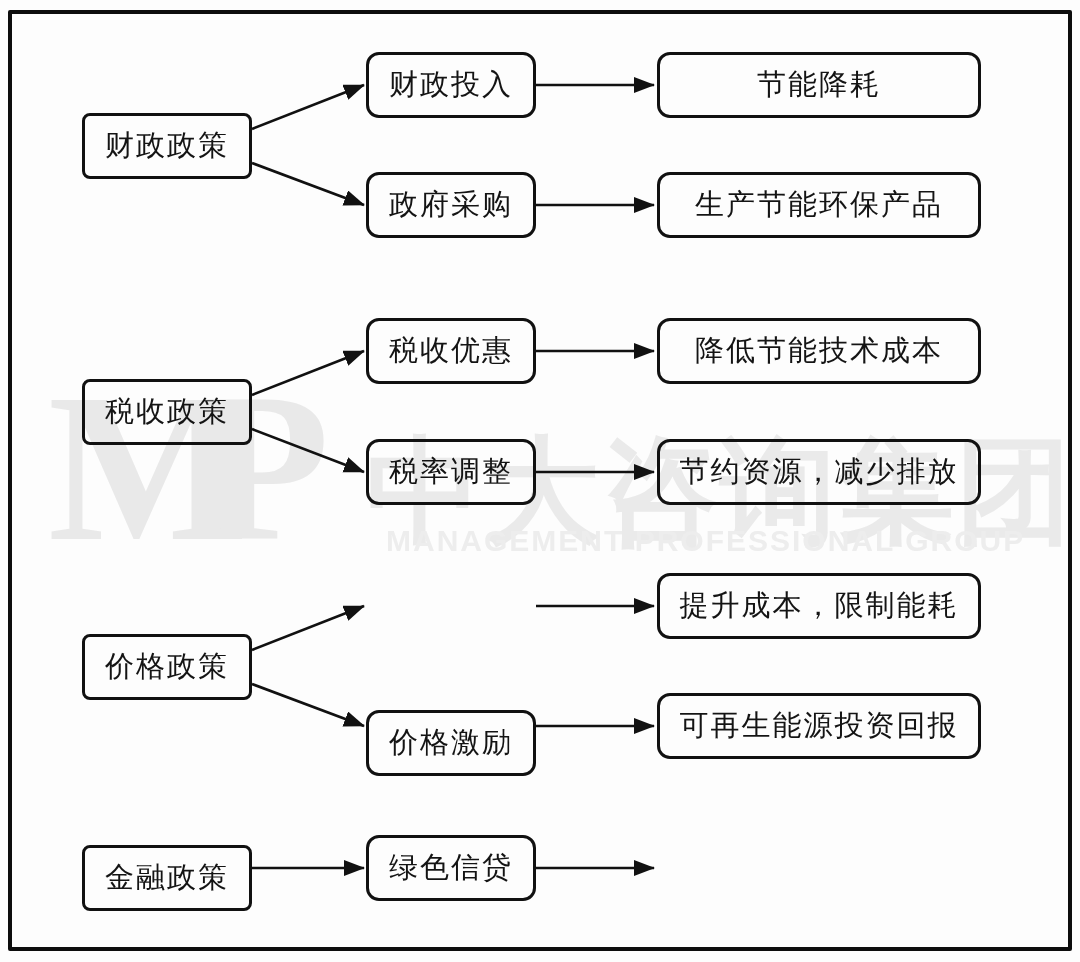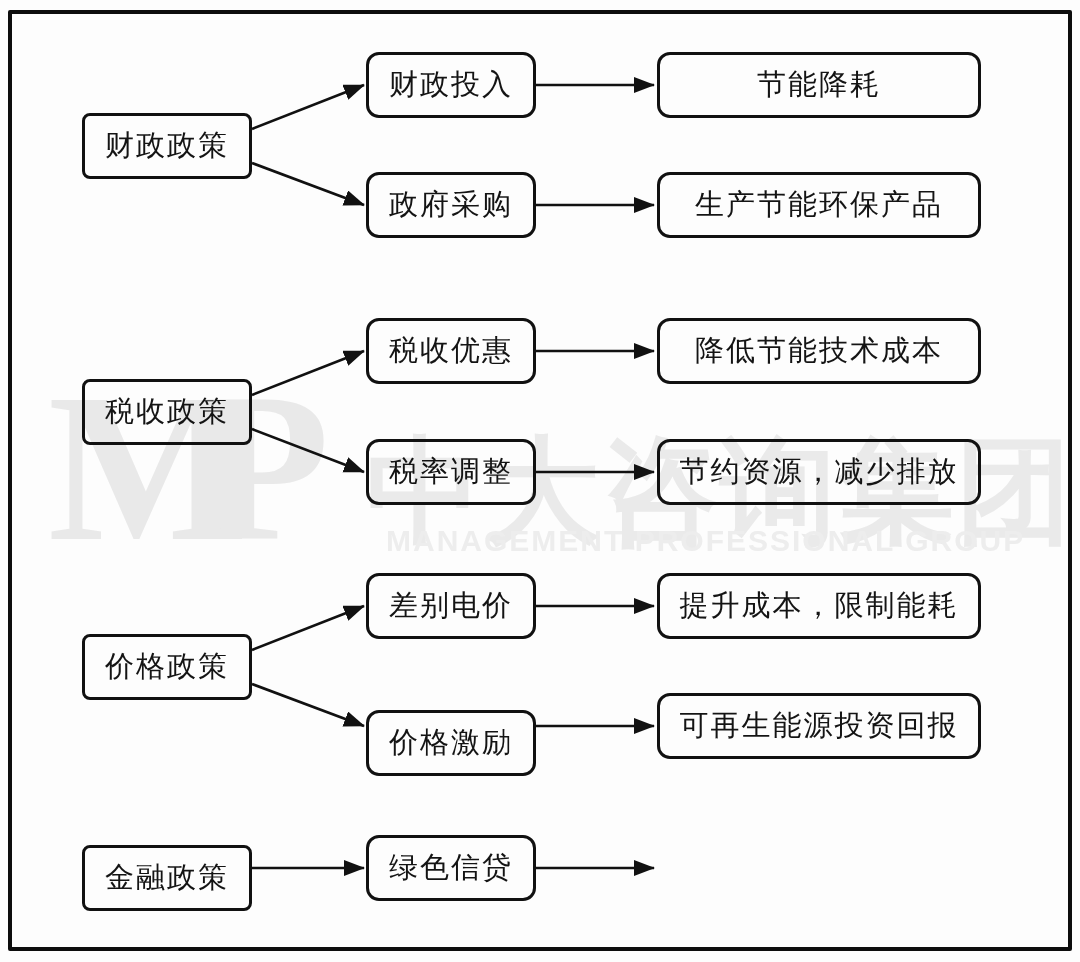--- a/index.html
+++ b/index.html
@@ -93,21 +93,20 @@
 
   <div class="node policy" style="top:113px">财政政策</div>
   <div class="node policy" style="top:379px">税收政策</div>
   <div class="node policy" style="top:634px">价格政策</div>
   <div class="node policy" style="top:845px">金融政策</div>
 
   <div class="node tool" style="top:52px">财政投入</div>
   <div class="node tool" style="top:172px">政府采购</div>
   <div class="node tool" style="top:318px">税收优惠</div>
   <div class="node tool" style="top:439px">税率调整</div>
-  <div class="node tool" style="top:573px">差别电价</div>
   <div class="node tool" style="top:710px">价格激励</div>
   <div class="node tool" style="top:835px">绿色信贷</div>
 
   <div class="node outcome" style="top:52px">节能降耗</div>
   <div class="node outcome" style="top:172px">生产节能环保产品</div>
   <div class="node outcome" style="top:439px">节约资源，减少排放</div>
   <div class="node outcome" style="top:318px">降低节能技术成本</div>
   <div class="node outcome" style="top:573px">提升成本，限制能耗</div>
   <div class="node outcome" style="top:693px">可再生能源投资回报</div>
 

